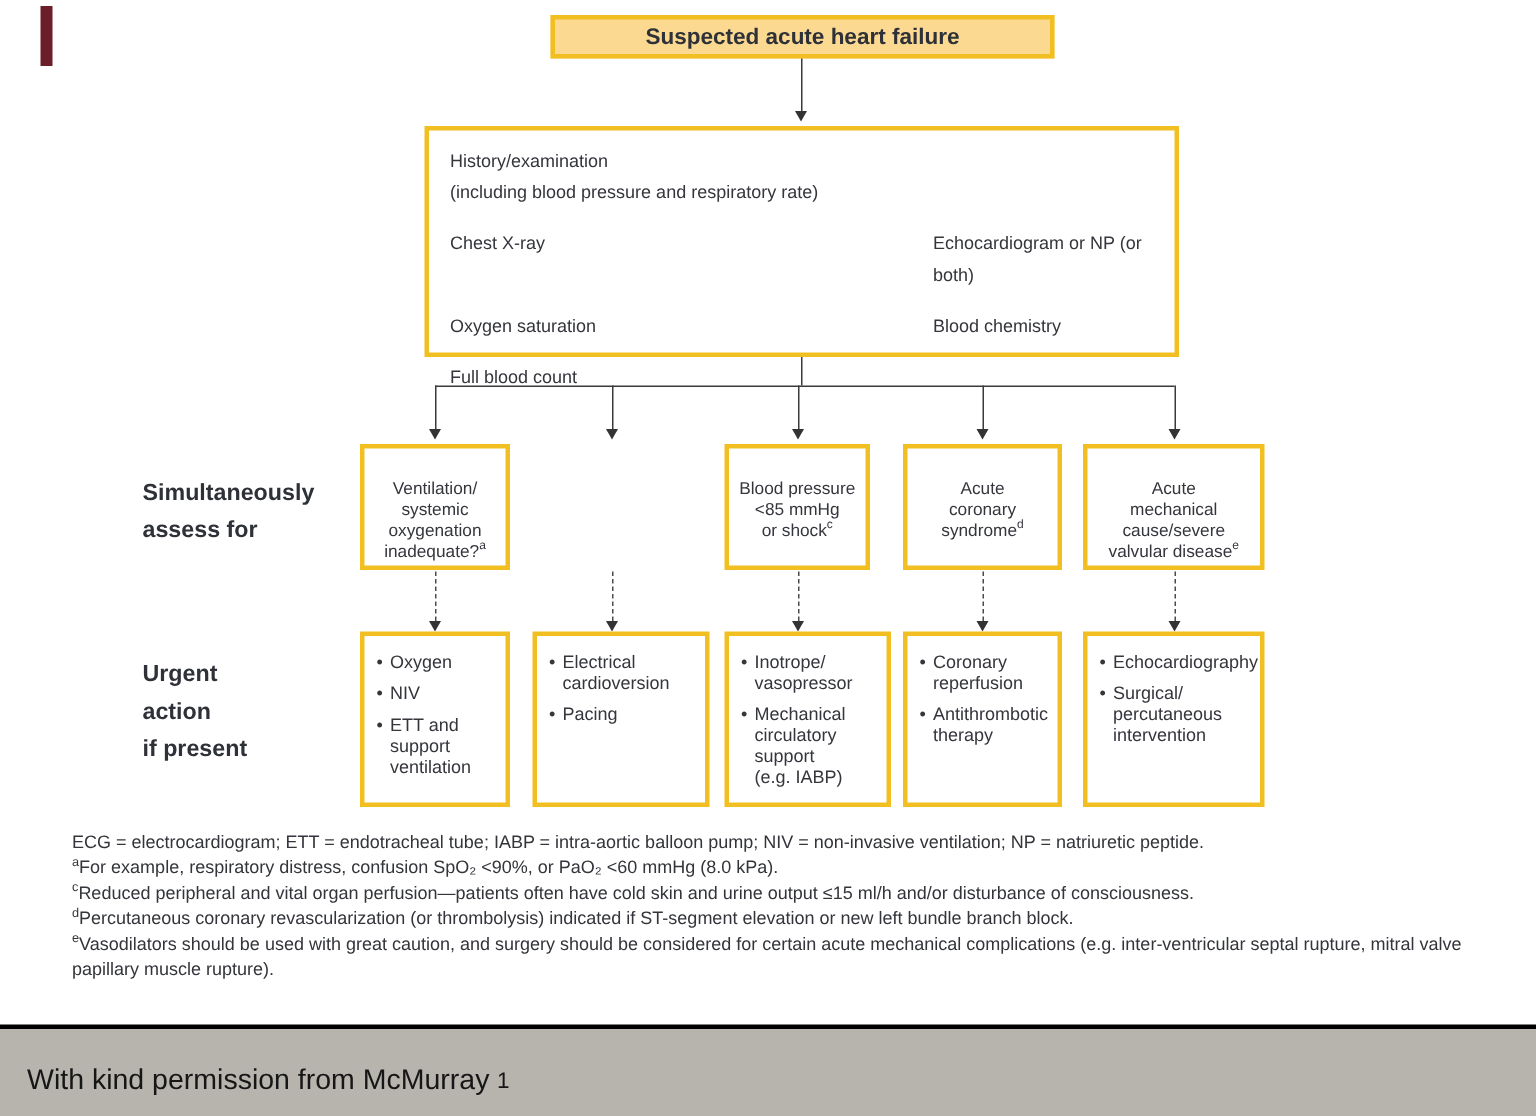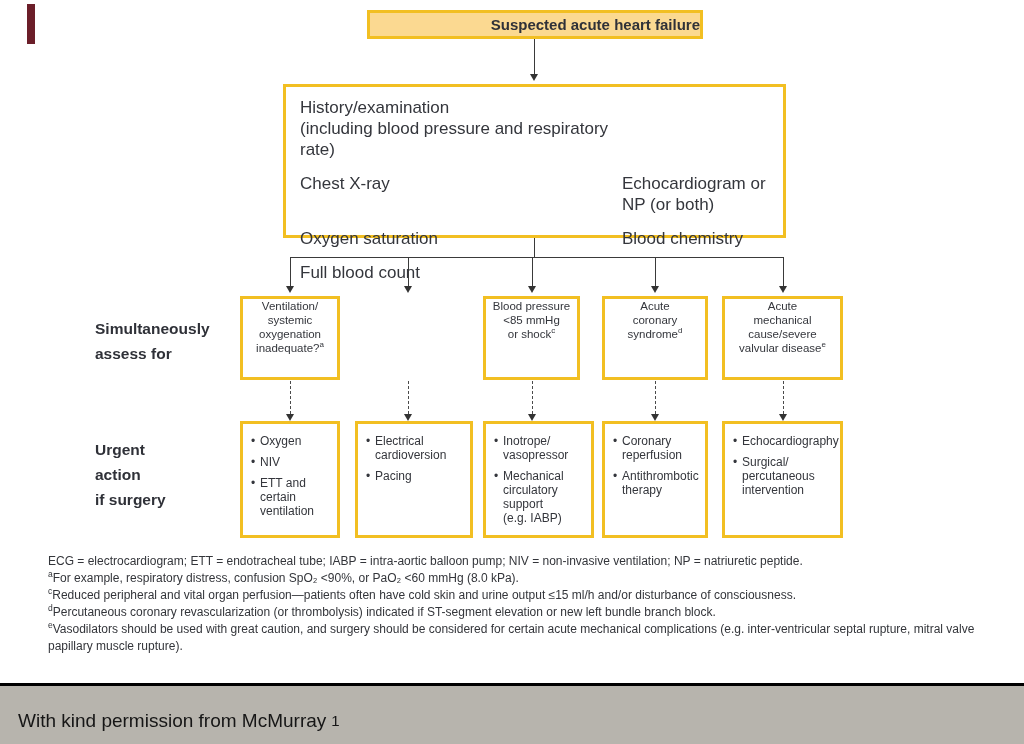--- a/index.html
+++ b/index.html
@@ -7,31 +7,31 @@
     position:relative;width:1024px;height:744px;background:#ffffff;overflow:hidden;
     font-family:"Liberation Sans",sans-serif;color:#34363c;
   }
   .abs{position:absolute;}
   .pre{white-space:pre-line;}
   
   .red-bar{position:absolute;left:27px;top:4px;width:8px;height:40px;background:#6b1e29;}
   
   .ybox{position:absolute;border:3px solid #f2bf22;background:#ffffff;box-sizing:border-box;}
   .top-box{left:367px;top:10px;width:336px;height:29px;background:#fbd991;
-    display:flex;align-items:center;justify-content:flex-end;font-weight:bold;font-size:15px;color:#2f3138;}
-  .history-box{left:283px;top:84px;width:503px;height:154px;padding:10px 0 4px 14px;font-size:17px;}
+    display:flex;align-items:center;justify-content:center;font-weight:bold;font-size:15px;color:#2f3138;}
+  .history-box{left:283px;top:84px;width:503px;height:154px;padding:10px 0 4px 14px;font-size:12px;}
   .h-grid{display:grid;grid-template-columns:322px 1fr;row-gap:13px;}
   .h-grid .cell{line-height:21px;}
   
   .vline{position:absolute;width:0;border-left:1px solid #3a3a3a;}
   .vdash{position:absolute;width:0;border-left:1px dashed #4a4a4a;}
   .hline{position:absolute;height:0;border-top:1px solid #3a3a3a;}
   .ah{position:absolute;width:0;height:0;border-left:4px solid transparent;border-right:4px solid transparent;border-top:7px solid #333;}
   
-  .assess{height:84px;font-size:11.5px;line-height:14px;text-align:center;padding-top:0;}
+  .assess{height:84px;font-size:11.5px;line-height:14px;text-align:center;padding-top:20px;}
   .action{height:117px;font-size:12px;line-height:14px;padding:10px 4px 0 8px;}
   .action ul{list-style:none;margin:0;padding:0;}
   .action li{position:relative;padding-left:9px;margin-bottom:7px;white-space:pre-line;}
   .action li::before{content:"\2022";position:absolute;left:0;top:0;}
   sup.mk{font-size:8px;vertical-align:super;line-height:0;}
   
   .side-label{position:absolute;font-weight:bold;font-size:15.5px;line-height:25px;color:#2f3138;white-space:pre-line;}
   
   .footnotes{position:absolute;left:48px;top:553px;width:940px;font-size:12px;line-height:17px;color:#33353a;}
   .fn sup{font-size:8.5px;vertical-align:super;line-height:0;}
@@ -79,21 +79,21 @@
   <div class="ah abs" style="left:528px;top:286px"></div>
   <div class="vline abs" style="left:655px;top:257px;height:29px"></div>
   <div class="ah abs" style="left:651px;top:286px"></div>
   <div class="vline abs" style="left:783px;top:257px;height:29px"></div>
   <div class="ah abs" style="left:779px;top:286px"></div>
 
   <div class="side-label" style="left:95px;top:316px">Simultaneously
 assess for</div>
   <div class="side-label" style="left:95px;top:437px">Urgent
 action
-if surgery</div>
+if present</div>
 
   <div class="ybox assess" style="left:240px;top:296px;width:100px"><span class="pre">Ventilation/
 systemic
 oxygenation
 inadequate?</span><sup class="mk">a</sup></div>
   <div class="ybox assess" style="left:483px;top:296px;width:97px"><span class="pre">Blood pressure
 &lt;85 mmHg
 or shock</span><sup class="mk">c</sup></div>
   <div class="ybox assess" style="left:602px;top:296px;width:106px"><span class="pre">Acute
 coronary
@@ -112,21 +112,21 @@
   <div class="vdash abs" style="left:655px;top:381px;height:33px"></div>
   <div class="ah abs" style="left:651px;top:414px"></div>
   <div class="vdash abs" style="left:783px;top:381px;height:33px"></div>
   <div class="ah abs" style="left:779px;top:414px"></div>
 
   <div class="ybox action" style="left:240px;top:421px;width:100px">
     <ul>
       <li>Oxygen</li>
       <li>NIV</li>
       <li>ETT and
-certain
+support
 ventilation</li>
     </ul>
   </div>
   <div class="ybox action" style="left:355px;top:421px;width:118px">
     <ul>
       <li>Electrical
 cardioversion</li>
       <li>Pacing</li>
     </ul>
   </div>

